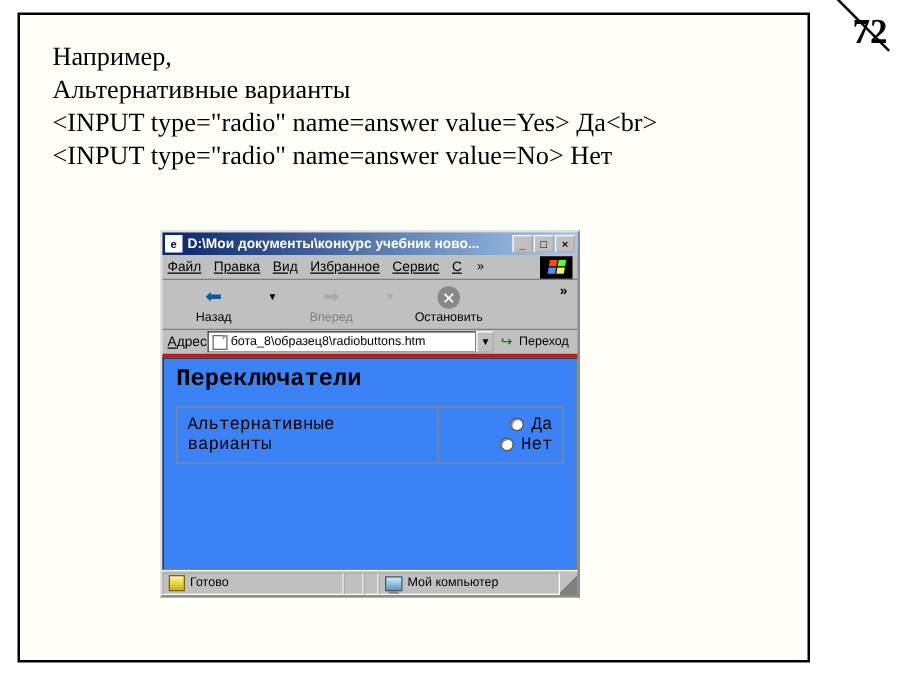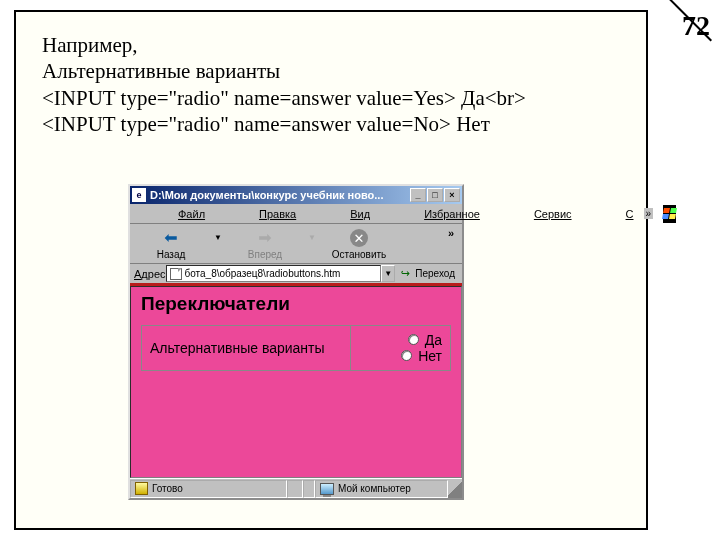--- a/index.html
+++ b/index.html
@@ -96,21 +96,21 @@
     color: #000;
   }
   .menubar {
     display: flex;
     align-items: center;
     padding: 2px 4px;
     gap: 10px;
     border-bottom: 1px solid #808080;
     height: 20px;
   }
-  .menu-item u { text-decoration: underline; margin-left: 44px; }
+  .menu-item u { text-decoration: underline; }
   .menu-more {
     background: #c0c0c0;
     padding: 0 2px;
     font-size: 10px;
   }
   .win-logo {
     margin-left: auto;
     width: 26px; height: 18px;
     background: #000;
     display: flex;
@@ -204,26 +204,26 @@
     padding: 0 3px;
   }
   .go-icon {
     width: 14px; height: 14px;
     border-radius: 2px;
     display: flex; align-items: center; justify-content: center;
     color: #006600;
     font-size: 11px;
   }
   .content {
-    background: #ec4899;
+    background: #3b82f6;
     border: 1px inset #808080;
     margin: 0;
     padding: 6px 10px 10px 10px;
-    font-family: Liberation Sans, sans-serif;
-    height: 192px;
+    font-family: Liberation Mono, monospace;
+    height: 170px;
   }
   .content h2 {
     margin: 0 0 10px 0;
     font-size: 19px;
     font-weight: bold;
     line-height: 1.15;
   }
   .content table {
     border-collapse: collapse;
     width: 100%;
@@ -253,21 +253,21 @@
   .status-pane {
     border: 1px inset #fff;
     height: 18px;
     display: flex;
     align-items: center;
     padding: 0 4px;
     gap: 4px;
     font-size: 10px;
     background: #c0c0c0;
   }
-  .status-pane.status-left { width: 157px; }
+  .status-pane.status-left { width: 145px; }
   .status-pane.status-mid { width: 16px; }
   .status-pane.status-mid2 { width: 12px; }
   .status-pane.status-right { flex: 1; }
   .status-icon {
     width: 13px; height: 13px;
     background: linear-gradient(#fffaa0, #d0b000);
     border: 1px solid #806000;
   }
   .comp-icon {
     width: 14px; height: 12px;

